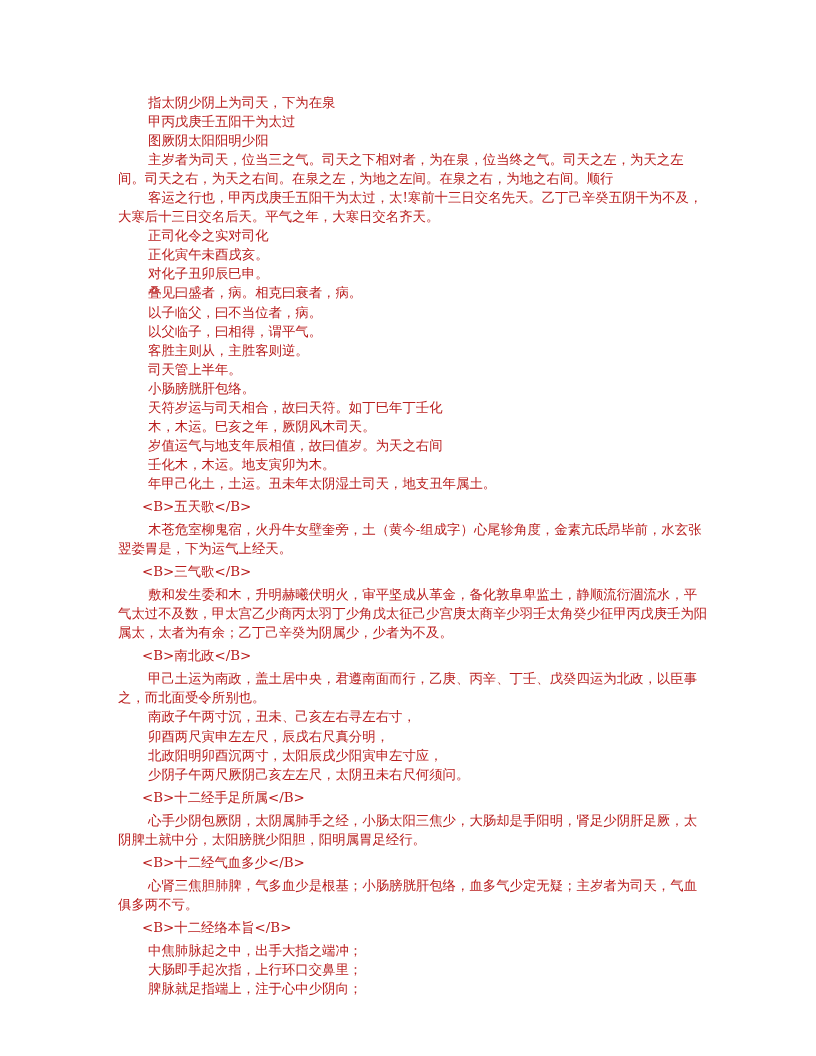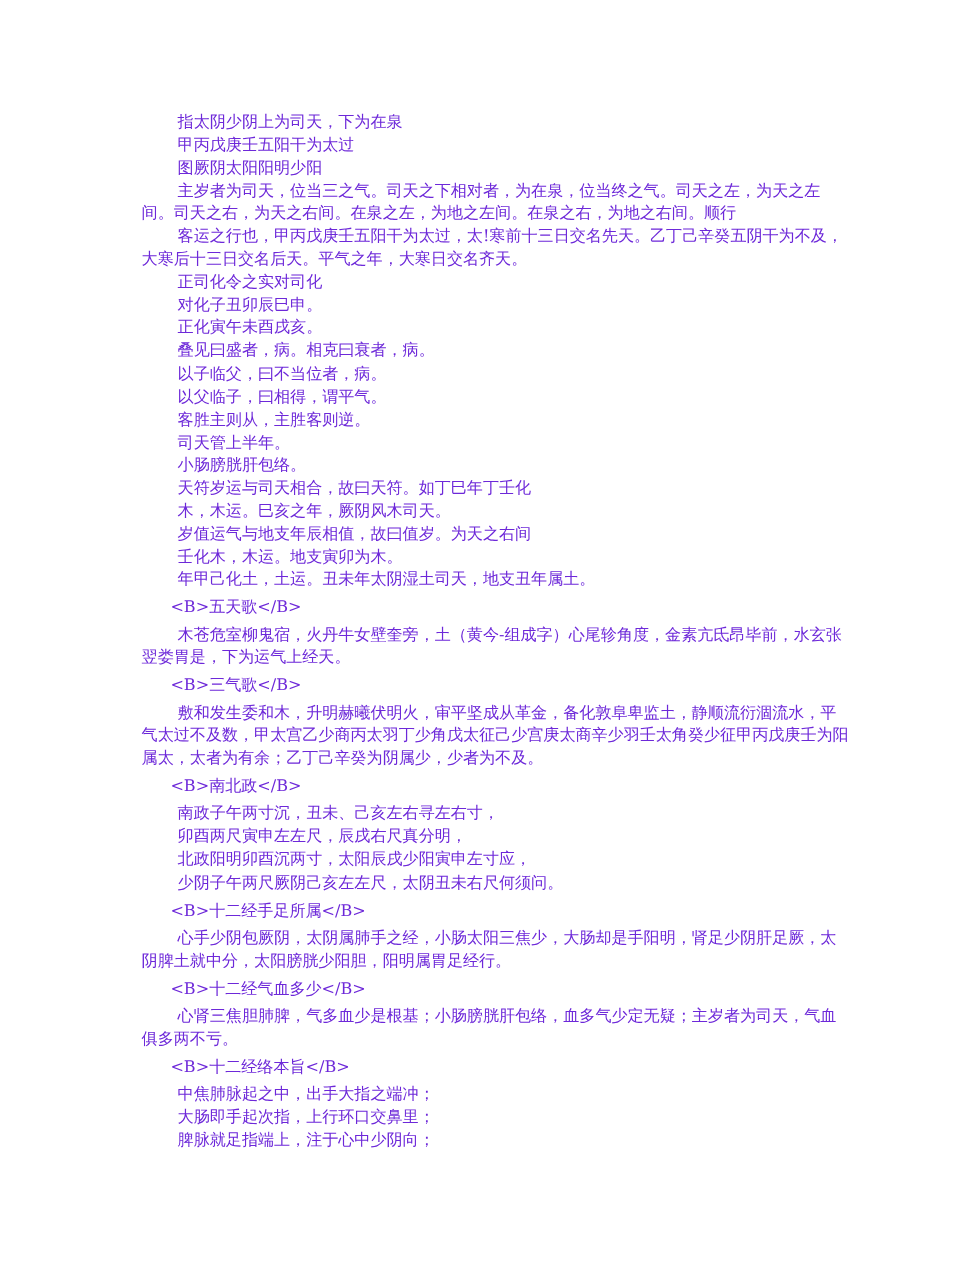--- a/index.html
+++ b/index.html
@@ -1,52 +1,53 @@
 <!DOCTYPE html>
 <html><head>
 <meta charset="utf-8">
 <style>
   html, body { margin: 0; padding: 0; background: #ffffff; }
   body { width: 816px; height: 1056px; position: relative; overflow: hidden; }
   .page {
     position: absolute; left: 118px; top: 93px; width: 590px;
     font-family: "DejaVu Serif", "Liberation Serif", serif;
-    font-size: 13.4px; line-height: 19.05px; color: #6d28d9;
+    font-size: 13.4px; line-height: 19.05px; color: #b91c1c;
   }
   .p { text-indent: 30px; margin: 0; white-space: normal; word-break: break-all; }
   .h { text-indent: 20px; margin: 4px; }
 </style>
 </head>
 <body>
 
 <div class="page">
   <p class="p">指太阴少阴上为司天，下为在泉</p>
   <p class="p">甲丙戊庚壬五阳干为太过</p>
   <p class="p">图厥阴太阳阳明少阳</p>
   <p class="p">主岁者为司天，位当三之气。司天之下相对者，为在泉，位当终之气。司天之左，为天之左间。司天之右，为天之右间。在泉之左，为地之左间。在泉之右，为地之右间。顺行</p>
   <p class="p">客运之行也，甲丙戊庚壬五阳干为太过，太!寒前十三日交名先天。乙丁己辛癸五阴干为不及，大寒后十三日交名后天。平气之年，大寒日交名齐天。</p>
   <p class="p">正司化令之实对司化</p>
+  <p class="p">正化寅午未酉戌亥。</p>
   <p class="p">对化子丑卯辰巳申。</p>
-  <p class="p">正化寅午未酉戌亥。</p>
   <p class="p">叠见曰盛者，病。相克曰衰者，病。</p>
   <p class="p">以子临父，曰不当位者，病。</p>
   <p class="p">以父临子，曰相得，谓平气。</p>
   <p class="p">客胜主则从，主胜客则逆。</p>
   <p class="p">司天管上半年。</p>
   <p class="p">小肠膀胱肝包络。</p>
   <p class="p">天符岁运与司天相合，故曰天符。如丁巳年丁壬化</p>
   <p class="p">木，木运。巳亥之年，厥阴风木司天。</p>
   <p class="p">岁值运气与地支年辰相值，故曰值岁。为天之右间</p>
   <p class="p">壬化木，木运。地支寅卯为木。</p>
   <p class="p">年甲己化土，土运。丑未年太阴湿土司天，地支丑年属土。</p>
   <p class="h">&lt;B&gt;五天歌&lt;/B&gt;</p>
   <p class="p">木苍危室柳鬼宿，火丹牛女壁奎旁，土（黄今-组成字）心尾轸角度，金素亢氐昂毕前，水玄张翌娄胃是，下为运气上经天。</p>
   <p class="h">&lt;B&gt;三气歌&lt;/B&gt;</p>
   <p class="p">敷和发生委和木，升明赫曦伏明火，审平坚成从革金，备化敦阜卑监土，静顺流衍涸流水，平气太过不及数，甲太宫乙少商丙太羽丁少角戊太征己少宫庚太商辛少羽壬太角癸少征甲丙戊庚壬为阳属太，太者为有余；乙丁己辛癸为阴属少，少者为不及。</p>
   <p class="h">&lt;B&gt;南北政&lt;/B&gt;</p>
+  <p class="p">甲己土运为南政，盖土居中央，君遵南面而行，乙庚、丙辛、丁壬、戊癸四运为北政，以臣事之，而北面受令所别也。</p>
   <p class="p">南政子午两寸沉，丑未、己亥左右寻左右寸，</p>
   <p class="p">卯酉两尺寅申左左尺，辰戌右尺真分明，</p>
   <p class="p">北政阳明卯酉沉两寸，太阳辰戌少阳寅申左寸应，</p>
   <p class="p">少阴子午两尺厥阴己亥左左尺，太阴丑未右尺何须问。</p>
   <p class="h">&lt;B&gt;十二经手足所属&lt;/B&gt;</p>
   <p class="p">心手少阴包厥阴，太阴属肺手之经，小肠太阳三焦少，大肠却是手阳明，肾足少阴肝足厥，太阴脾土就中分，太阳膀胱少阳胆，阳明属胃足经行。</p>
   <p class="h">&lt;B&gt;十二经气血多少&lt;/B&gt;</p>
   <p class="p">心肾三焦胆肺脾，气多血少是根基；小肠膀胱肝包络，血多气少定无疑；主岁者为司天，气血俱多两不亏。</p>
   <p class="h">&lt;B&gt;十二经络本旨&lt;/B&gt;</p>
   <p class="p">中焦肺脉起之中，出手大指之端冲；</p>

